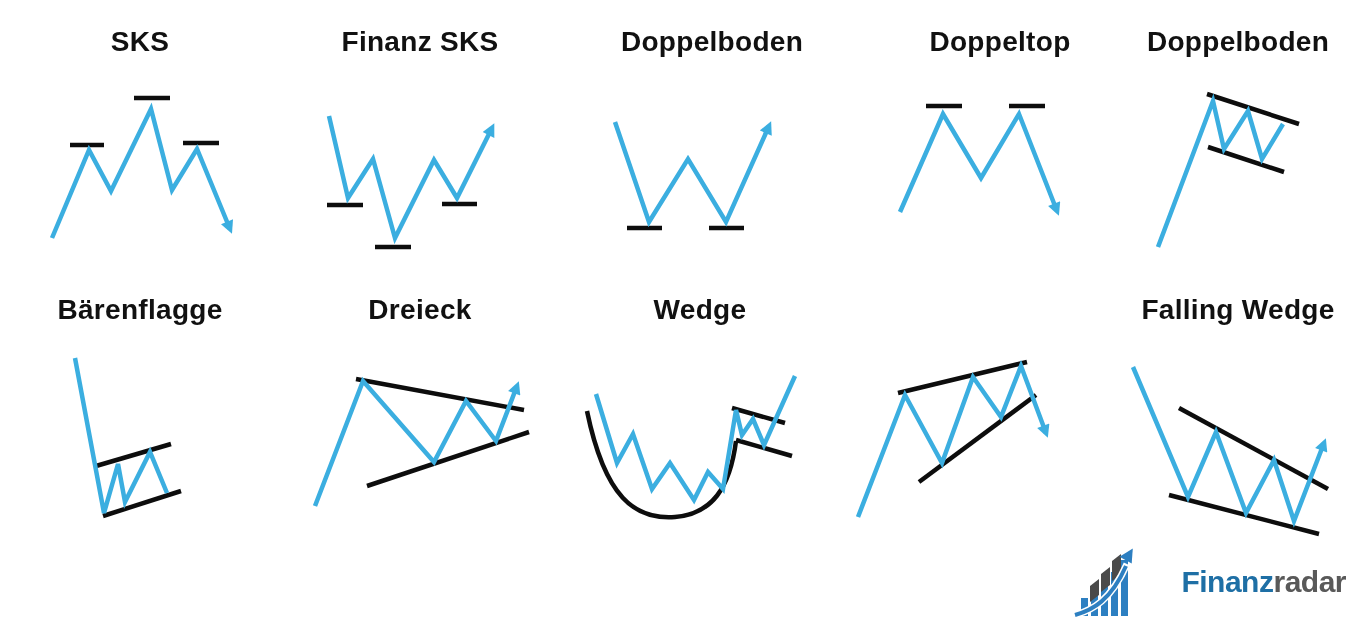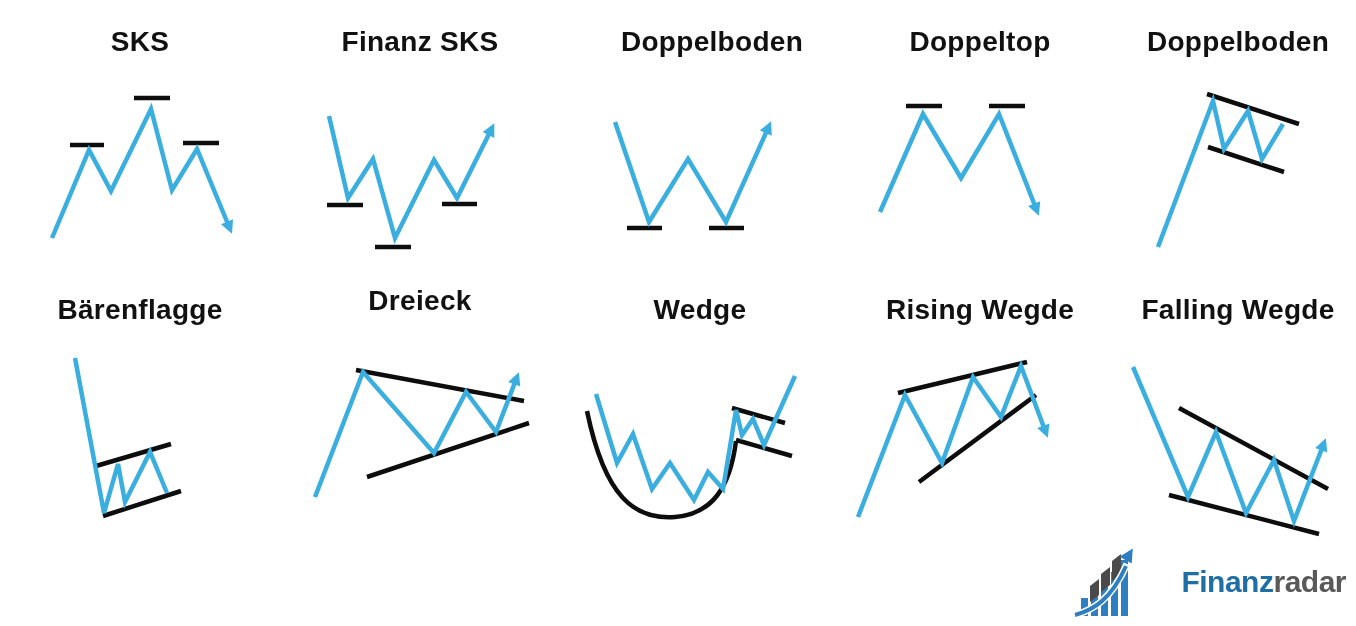--- a/index.html
+++ b/index.html
@@ -79,21 +79,21 @@
         <defs>
           <marker id="arw2" viewBox="0 0 10 10" refX="6" refY="5" markerWidth="15" markerHeight="13" markerUnits="userSpaceOnUse" orient="auto">
             <path d="M0,0 L10,5 L0,10 Z" fill="#3BAEE0"></path>
           </marker>
         </defs>
         <line x1="55" y1="154" x2="90" y2="154" fill="none" stroke="#0d0d0d" stroke-width="4.5"></line>
         <line x1="137" y1="154" x2="172" y2="154" fill="none" stroke="#0d0d0d" stroke-width="4.5"></line>
         <polyline points="43,48 77,148 116,85 154,148 197,52" fill="none" stroke="#3BAEE0" stroke-width="4.5" marker-end="url(#arw2)"></polyline>
       </svg>
   </div>
-  <div class="cell row1" style="left:840px;top:0px;width:280px">
+  <div class="cell row1" style="left:860px;top:0px;width:280px">
     <div class="title">Doppeltop</div>
     <svg class="pattern-svg" width="260" height="195" viewBox="0 0 260 195">
         <defs>
           <marker id="arw3" viewBox="0 0 10 10" refX="6" refY="5" markerWidth="15" markerHeight="13" markerUnits="userSpaceOnUse" orient="auto">
             <path d="M0,0 L10,5 L0,10 Z" fill="#3BAEE0"></path>
           </marker>
         </defs>
         <line x1="66" y1="32" x2="102" y2="32" fill="none" stroke="#0d0d0d" stroke-width="4.5"></line>
         <line x1="149" y1="32" x2="185" y2="32" fill="none" stroke="#0d0d0d" stroke-width="4.5"></line>
         <polyline points="40,138 83,40 121,104 159,40 197,137" fill="none" stroke="#3BAEE0" stroke-width="4.5" marker-end="url(#arw3)"></polyline>
@@ -119,21 +119,21 @@
         <defs>
           <marker id="arw5" viewBox="0 0 10 10" refX="6" refY="5" markerWidth="15" markerHeight="13" markerUnits="userSpaceOnUse" orient="auto">
             <path d="M0,0 L10,5 L0,10 Z" fill="#3BAEE0"></path>
           </marker>
         </defs>
         <line x1="96" y1="118" x2="171" y2="96" fill="none" stroke="#0d0d0d" stroke-width="4.5"></line>
         <line x1="103" y1="168" x2="181" y2="143" fill="none" stroke="#0d0d0d" stroke-width="4.5"></line>
         <polyline points="75,10 104,165 118,116 125,154 150,104 167,145" fill="none" stroke="#3BAEE0" stroke-width="4.5"></polyline>
       </svg>
   </div>
-  <div class="cell row2" style="left:280px;top:273px;width:280px">
+  <div class="cell row2" style="left:280px;top:282px;width:280px">
     <div class="title">Dreieck</div>
     <svg class="pattern-svg" width="260" height="195" viewBox="0 0 260 195">
         <defs>
           <marker id="arw6" viewBox="0 0 10 10" refX="6" refY="5" markerWidth="15" markerHeight="13" markerUnits="userSpaceOnUse" orient="auto">
             <path d="M0,0 L10,5 L0,10 Z" fill="#3BAEE0"></path>
           </marker>
         </defs>
         <line x1="76" y1="31" x2="244" y2="62" fill="none" stroke="#0d0d0d" stroke-width="4.5"></line>
         <line x1="87" y1="138" x2="249" y2="84" fill="none" stroke="#0d0d0d" stroke-width="4.5"></line>
         <polyline points="35,158 83,33 154,114 186,53 216,93 237,38" fill="none" stroke="#3BAEE0" stroke-width="4.5" marker-end="url(#arw6)"></polyline>
@@ -147,34 +147,33 @@
             <path d="M0,0 L10,5 L0,10 Z" fill="#3BAEE0"></path>
           </marker>
         </defs>
         <path d="M 27 63 C 45 150 75 172 115 169 C 152 166 170 140 176 93" fill="none" stroke="#0d0d0d" stroke-width="4.5"></path>
         <line x1="172" y1="60" x2="225" y2="75" fill="none" stroke="#0d0d0d" stroke-width="4.5"></line>
         <line x1="176" y1="92" x2="232" y2="108" fill="none" stroke="#0d0d0d" stroke-width="4.5"></line>
         <polyline points="36,46 57,115 73,86 92,141 110,115 134,152 148,124 163,141 176,62 182,87 193,71 204,97 235,28" fill="none" stroke="#3BAEE0" stroke-width="4.5"></polyline>
       </svg>
   </div>
   <div class="cell row2" style="left:840px;top:282px;width:280px">
-    <div class="title">Rising Wegde</div>
     <svg class="pattern-svg" width="260" height="195" viewBox="0 0 260 195">
         <defs>
           <marker id="arw8" viewBox="0 0 10 10" refX="6" refY="5" markerWidth="15" markerHeight="13" markerUnits="userSpaceOnUse" orient="auto">
             <path d="M0,0 L10,5 L0,10 Z" fill="#3BAEE0"></path>
           </marker>
         </defs>
         <line x1="58" y1="45" x2="187" y2="14" fill="none" stroke="#0d0d0d" stroke-width="4.5"></line>
         <line x1="79" y1="134" x2="196" y2="47" fill="none" stroke="#0d0d0d" stroke-width="4.5"></line>
         <polyline points="18,169 65,47 102,115 133,29 161,69 181,18 206,85" fill="none" stroke="#3BAEE0" stroke-width="4.5" marker-end="url(#arw8)"></polyline>
       </svg>
   </div>
   <div class="cell row2" style="left:1120px;top:282px;width:236px">
-    <div class="title">Falling Wegde</div>
+    <div class="title">Falling Wedge</div>
     <svg class="pattern-svg" width="260" height="195" viewBox="0 0 260 195">
         <defs>
           <marker id="arw9" viewBox="0 0 10 10" refX="6" refY="5" markerWidth="15" markerHeight="13" markerUnits="userSpaceOnUse" orient="auto">
             <path d="M0,0 L10,5 L0,10 Z" fill="#3BAEE0"></path>
           </marker>
         </defs>
         <line x1="59" y1="60" x2="208" y2="141" fill="none" stroke="#0d0d0d" stroke-width="4.5"></line>
         <line x1="49" y1="147" x2="199" y2="186" fill="none" stroke="#0d0d0d" stroke-width="4.5"></line>
         <polyline points="13,19 68,149 96,84 126,165 154,112 174,173 204,95" fill="none" stroke="#3BAEE0" stroke-width="4.5" marker-end="url(#arw9)"></polyline>
       </svg>

